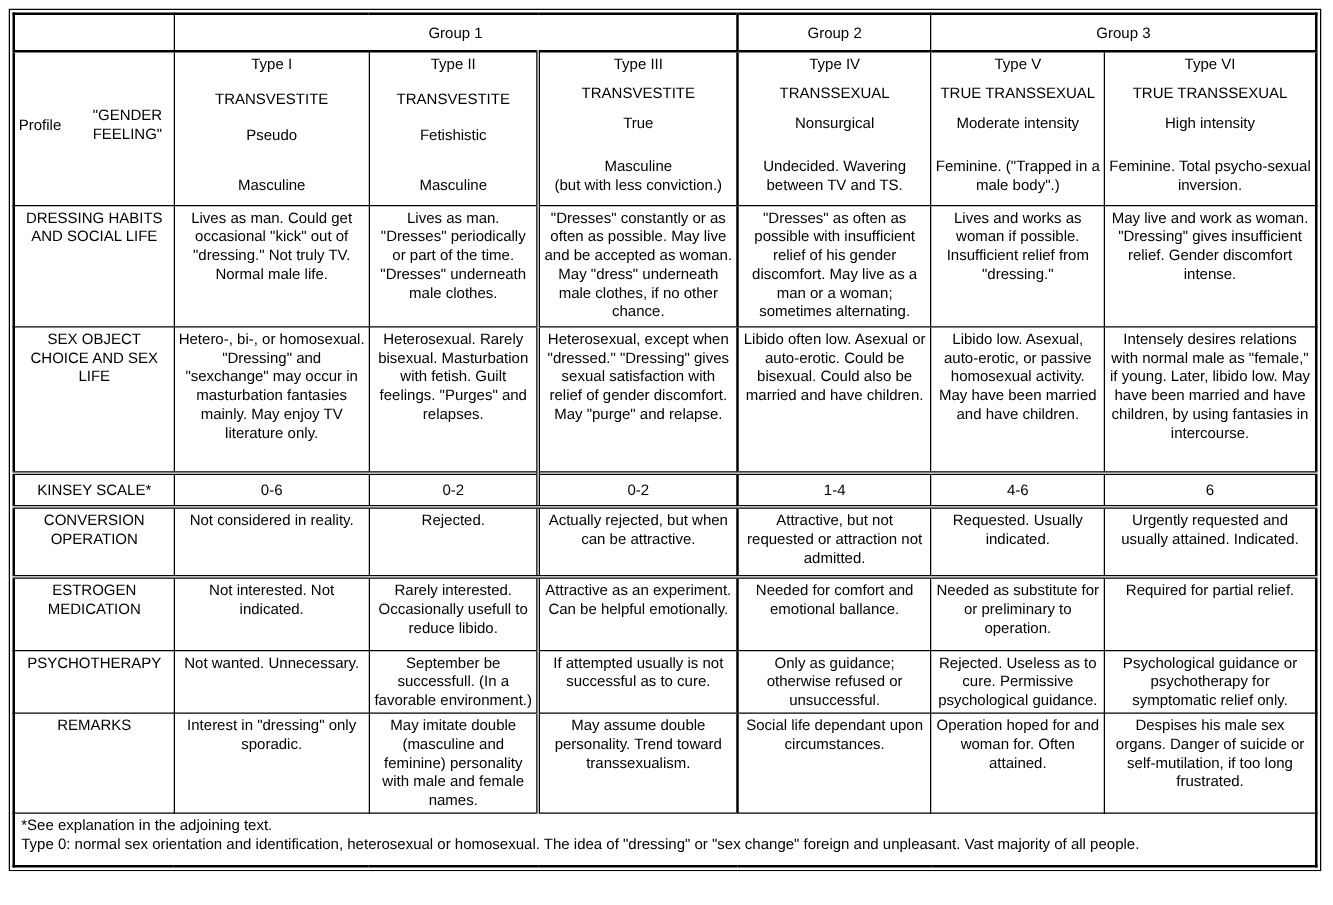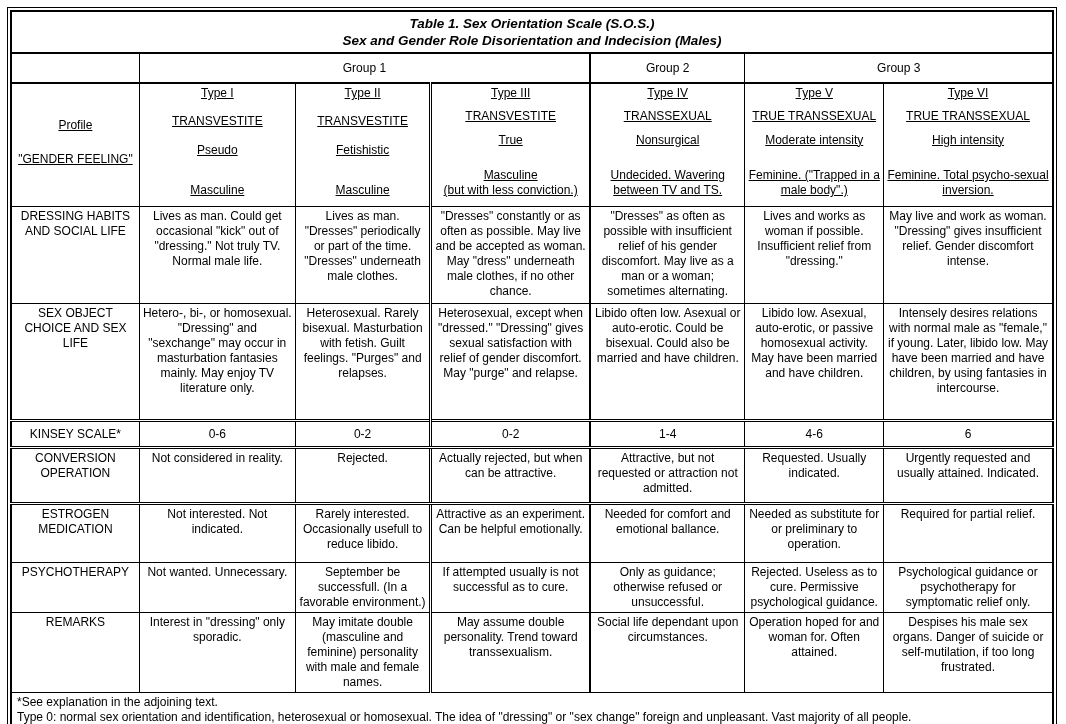--- a/index.html
+++ b/index.html
@@ -4,23 +4,23 @@
 <style>
   html,body { margin:0; padding:0; background:#fff; color:#000;
     font-family:"Liberation Sans","DejaVu Sans",sans-serif; }
   .frame { width:1050px; margin:7px 0 0 7px; border:1px solid #000; padding:2px; box-sizing:border-box; }
   table { border-collapse:collapse; table-layout:fixed; width:100%; border:2px solid #000; }
   td { border:1px solid #000; text-align:center; vertical-align:top;
        font-size:12px; line-height:15px; padding:2px 3px; word-wrap:break-word; }
   .title-cell { border-bottom:2px solid #000; vertical-align:middle; padding:3px; }
   .title-line { font-weight:bold; font-style:italic; font-size:13.5px; line-height:17px; }
   .group-row td { border-bottom:2px solid #000; font-weight:normal; height:24px; vertical-align:middle; }
-  .profile-row td { height:118px;text-decoration:underline; }
+  .profile-row td { height:118px; }
   .pflex { display:flex; flex-direction:column; justify-content:space-between; align-items:center; height:112px; }
-  .plabel { display:flex; flex-direction:column; justify-content:center; align-items:center; gap:19px; height:112px; }
+  .plabel { display:flex; justify-content:center; align-items:center; gap:19px; height:112px; }
   .gf { white-space:pre-line;margin-top:12px; }
   .r-dressing td { height:92px;margin-top:47px; }
   .r-sexobject td { height:111px; }
   .kinsey-row td { border-top:3px double #000; border-bottom:3px double #000; height:20px; vertical-align:middle; }
   .r-conversion td { border-bottom:3px double #000; height:49px; }
   .r-estrogen td { height:53px; }
   .r-psycho td { height:44px; }
   .r-remarks td { height:73px; }
   .vd { border-left:3px double #000; }
   .vt { border-left:2px solid #000; }
@@ -35,26 +35,20 @@
     <col style="width:125px">
         <col style="width:152px">
         <col style="width:132px">
     <col style="width:155px">
         <col style="width:151px">
         <col style="width:135px">
         <col style="width:165px">
   </colgroup>
 
   <tbody>
-        <tr>
-    <td colspan="7" class="title-cell">
-      <div class="title-line">Table 1. Sex Orientation Scale (S.O.S.)</div>
-      <div class="title-line">Sex and Gender Role Disorientation and Indecision (Males)</div>
-    </td>
-  </tr>
 
   <tr class="group-row">
     <td></td>
     <td colspan="3">Group 1</td>
     <td class="vt">Group 2</td>
     <td colspan="2">Group 3</td>
   </tr>
 
   <tr class="profile-row">
     <td>

